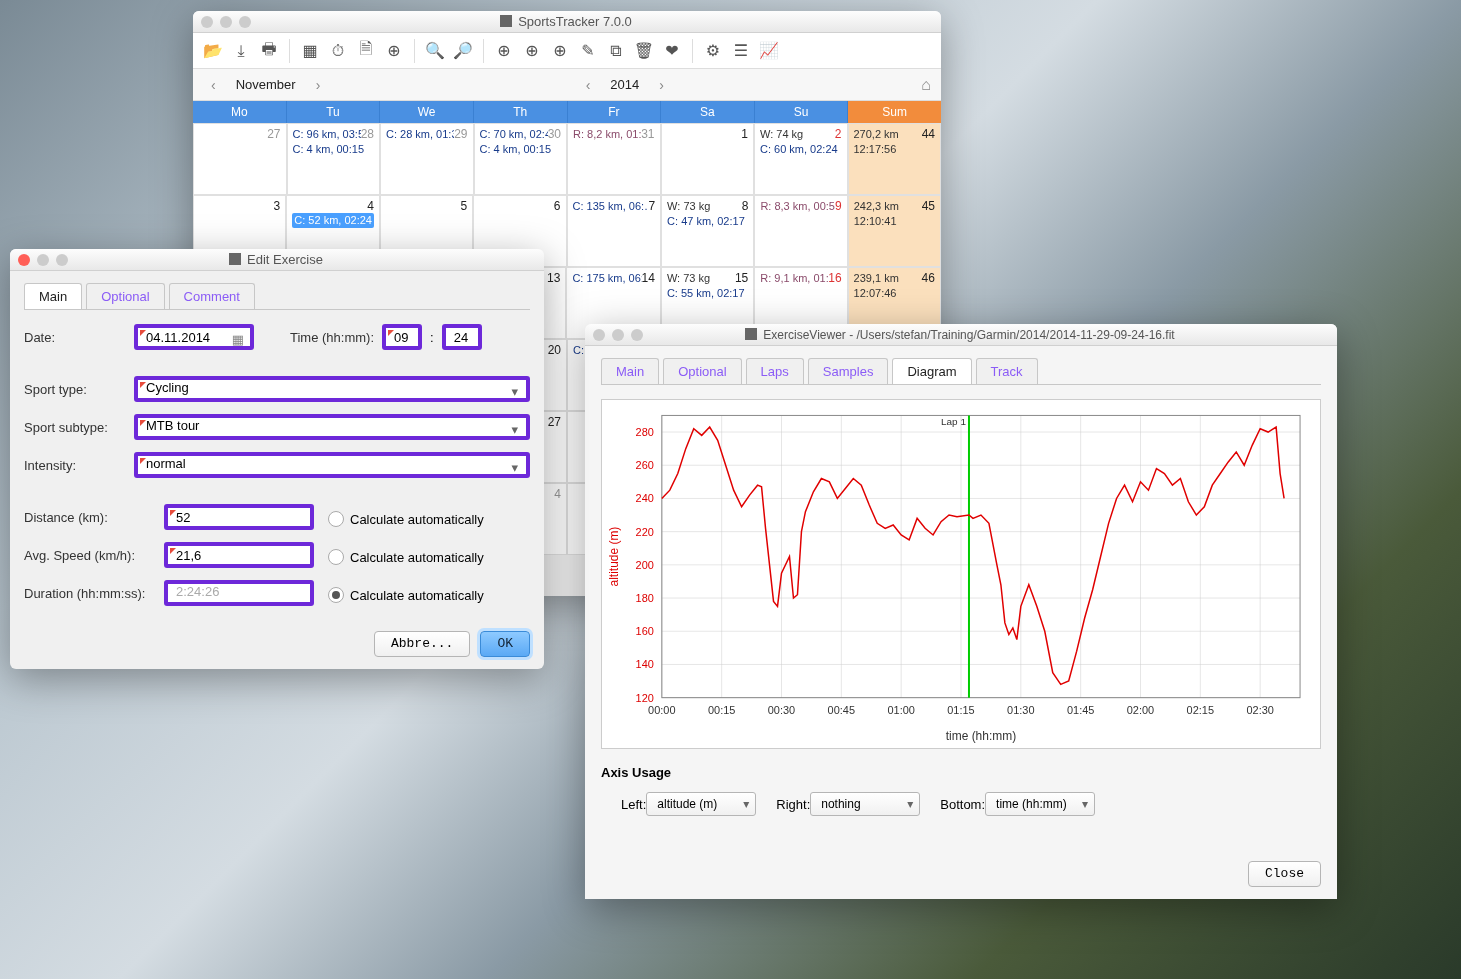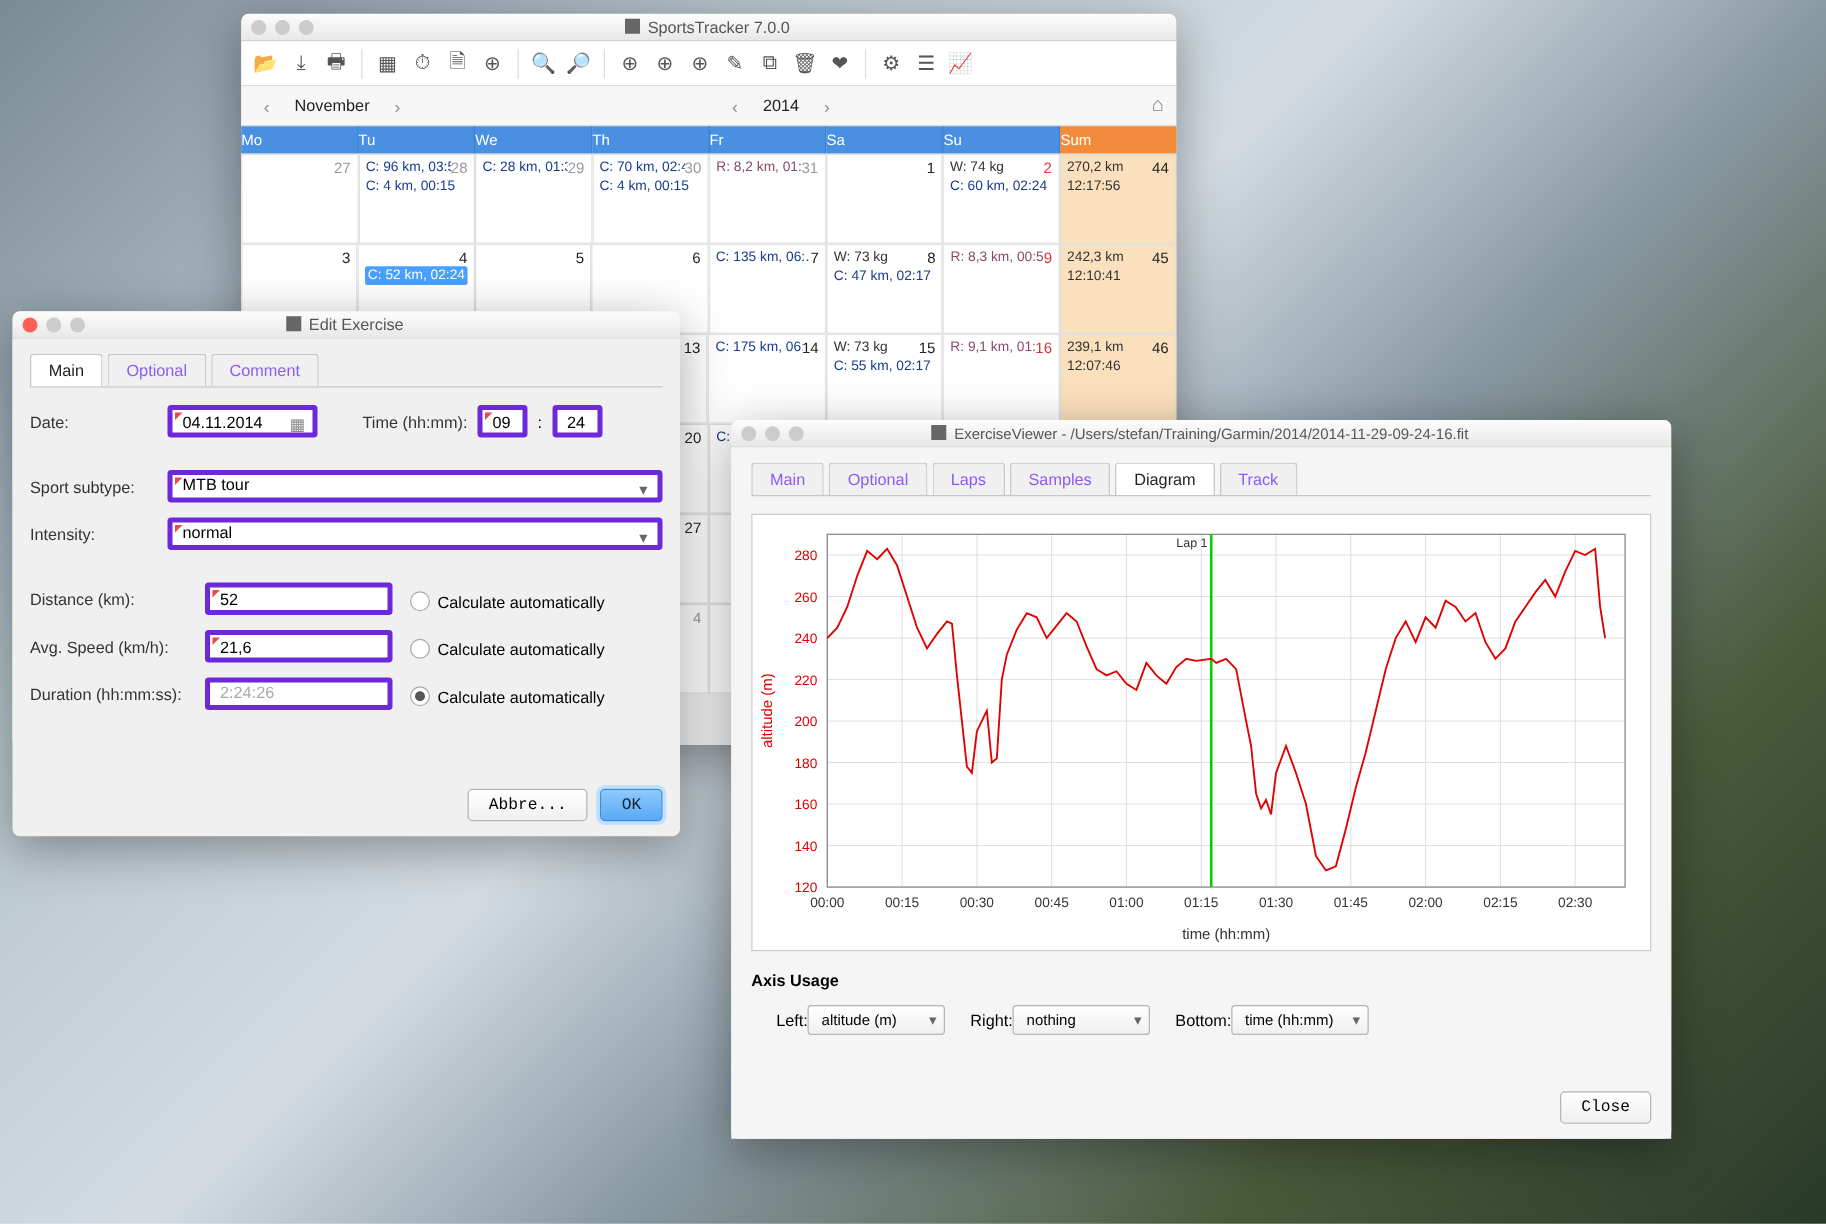--- a/index.html
+++ b/index.html
@@ -49,21 +49,21 @@
   height: 32px; background: #f7f7f7; display:flex; align-items:center;
   border-bottom:1px solid #ddd; padding:0 10px; justify-content:space-between;
 }
 .nav-group { display:flex; align-items:center; gap:12px; }
 .nav-arrow { color:#888; font-size:14px; cursor:pointer; padding:0 8px; }
 .nav-label { font-size:13px; color:#222; }
 .home-icon { color:#888; font-size:16px; }
 
 .cal-head { display:flex; }
 .cal-head > div {
-  flex:1; background:#4a90e2; color:#fff; font-size:12px; text-align:left;
+  flex:1; background:#4a90e2; color:#fff; font-size:12px; text-align:center;
   height:22px; line-height:22px; border-right:1px solid #3a80d2;
 }
 .cal-head > div:last-child { background:#f28c3c; border-right:none; }
 
 .cal-row { display:flex; height:72px; }
 .cal-cell {
   flex:1; border:0.5px solid #e0e0e0; background:#fff;
   padding:3px 5px; font-size:11px; position:relative;
 }
 .cal-cell.sum { background:#fbe0bd; }
@@ -108,21 +108,21 @@
 .radio.checked::after { content:""; position:absolute; left:3px; top:3px; width:8px; height:8px; border-radius:50%; background:#555; }
 .btn {
   display:inline-block; height:26px; line-height:24px; padding:0 16px;
   border:1px solid #b5b5b5; border-radius:4px; background:linear-gradient(#fff,#f0f0f0);
   font-size:13px; cursor:pointer;font-family:Liberation Mono, monospace;
 }
 .btn.primary { background: linear-gradient(#8ecaff,#5aa9f5); border-color:#3a8bd8; color:#123; box-shadow:0 0 0 3px #bfe0ff; }
 .footer-btns { position:absolute; right:14px; bottom:12px; display:flex; gap:10px; }
 
 
-#view-win { left: 585px; top: 336px; width: 752px; height: 575px; z-index:2; }
+#view-win { left: 585px; top: 324px; width: 752px; height: 575px; z-index:2; }
 #view-win .body { padding:12px 16px; background:#f5f5f5; height:calc(100% - 22px); position:relative; }
 .chart-area {
   background:#fff; border:1px solid #ccc; height:350px; margin-top:10px;
   position:relative;
 }
 #chart-svg { width:100%; height:100%; }
 .axis-usage { margin-top:16px; font-size:13px; font-weight:bold; }
 .axis-row { display:flex; align-items:center; gap:0; margin-top:12px; font-size:13px; }
 .small-dd {
   height:24px; background:linear-gradient(#fff,#f0f0f0); border:1px solid #b5b5b5;
@@ -395,20 +395,24 @@
       <label>Date:</label>
       <div class="finput" style="width:120px"><input value="04.11.2014" style=""><span style="position:absolute;right:6px;top:4px;color:#888">▦</span></div>
       <label style="width:auto;margin-left:36px;margin-right:8px">Time (hh:mm):</label>
       <div class="finput" style="width:40px"><input value="09" style=""></div>
       <span style="margin:0 8px">:</span>
       <div class="finput noflag" style="width:40px"><input value="24" style=""></div>
     </div>
 
     <div style="height:14px"></div>
 
+    <div class="form-row">
+      <label>Sport type:</label>
+      <div class="finput dropdown" style="flex:1"><span>Cycling</span></div>
+    </div>
     <div class="form-row">
       <label>Sport subtype:</label>
       <div class="finput dropdown" style="flex:1"><span>MTB tour</span></div>
     </div>
     <div class="form-row">
       <label>Intensity:</label>
       <div class="finput dropdown" style="flex:1"><span>normal</span></div>
     </div>
 
     <div style="height:14px"></div>

